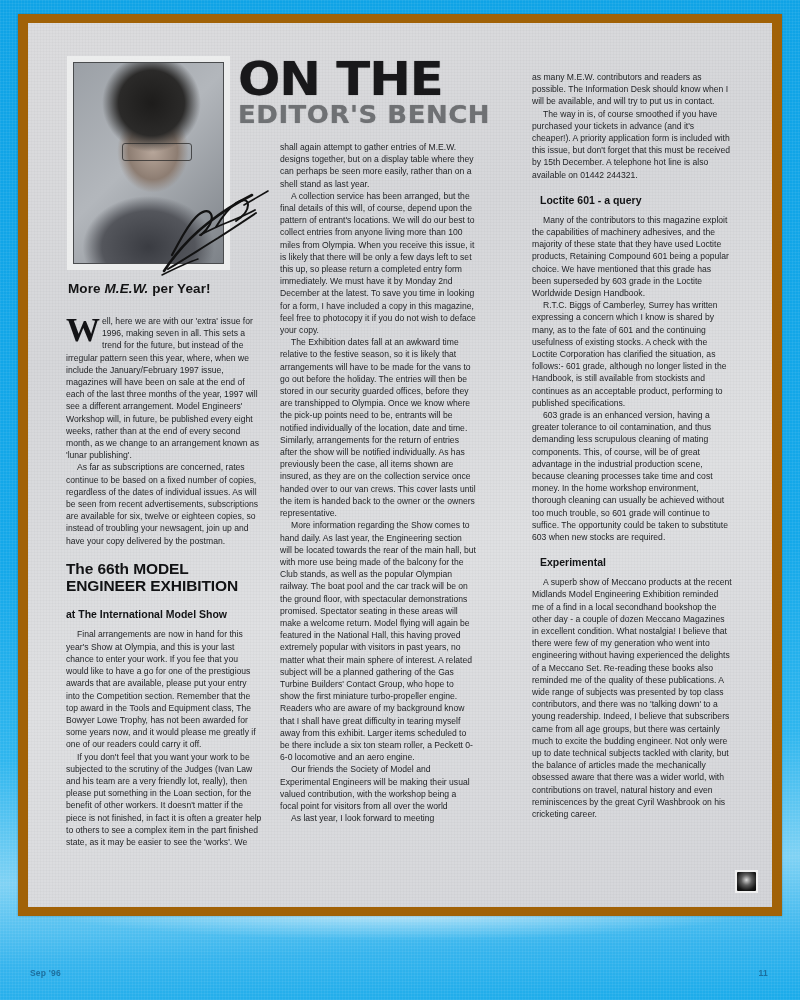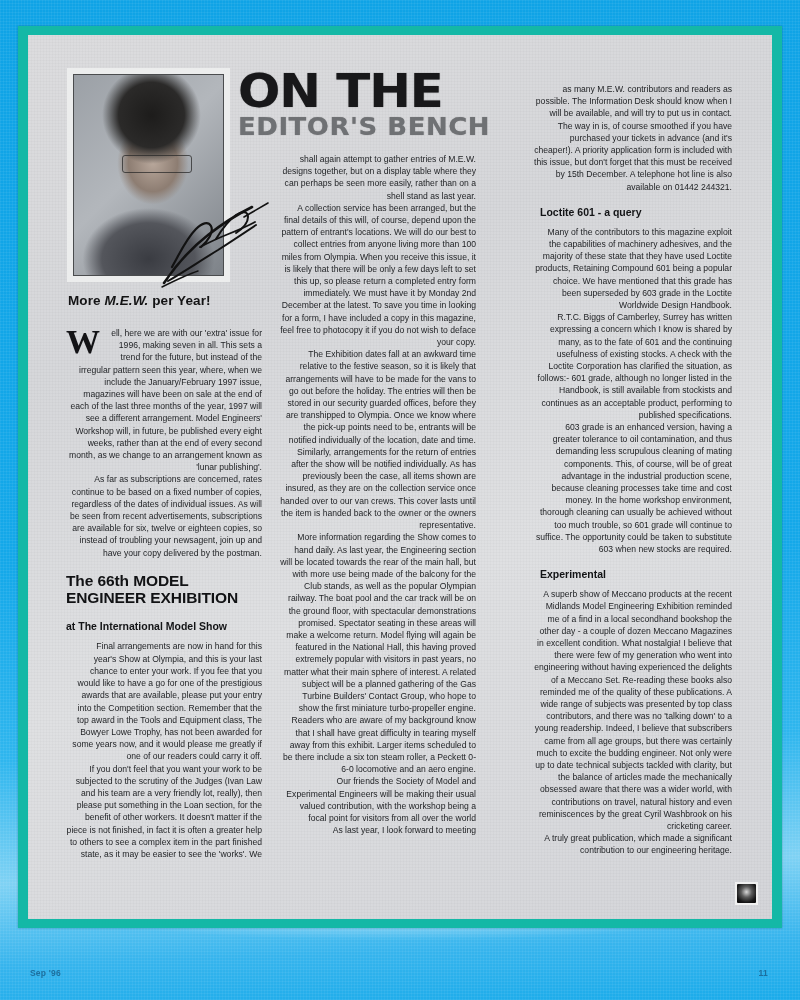--- a/index.html
+++ b/index.html
@@ -19,23 +19,22 @@
   }
   #footer-glow{
     position:absolute;left:0;right:0;top:905px;height:45px;
     background:radial-gradient(ellipse 60% 100% at 50% 0%, rgba(255,255,255,.85) 0%, rgba(255,255,255,.35) 40%, rgba(255,255,255,0) 78%);
     pointer-events:none;
   }
 
   
   #sheet{
     position:absolute;left:18px;top:14px;width:764px;height:902px;
-    background:#14b8a6;
+    background:#a16207;
     box-shadow:0 0 2px rgba(0,0,0,.25);
-    margin-top:12px;
   }
   #paper{
     position:absolute;left:10px;top:9px;right:10px;bottom:9px;
     background:
       repeating-linear-gradient(0deg, rgba(0,0,0,.020) 0 1px, rgba(255,255,255,0) 1px 3px),
       repeating-linear-gradient(90deg, rgba(0,0,0,.018) 0 1px, rgba(255,255,255,0) 1px 3px),
       linear-gradient(160deg,#dcdcde 0%,#d6d7da 30%,#dfe0e2 60%,#d4d5d9 100%);
     overflow:hidden;
   }
 
@@ -86,21 +85,21 @@
   
   .col{
     position:absolute;top:0;width:194px;
     font-size:8.6px;line-height:1.42;color:#1d1f22;
     text-align:left;
   }
   #col1{left:38px;top:292px;width:196px;}
   #col2{left:252px;top:118px;width:196px;}
   #col3{left:504px;top:48px;width:200px;}
 
-  .col p{margin:0 0 0 0;text-indent:11px;text-align:right;}
+  .col p{margin:0 0 0 0;text-indent:11px;}
   .col p.noind{text-indent:0;}
   .col b{font-weight:normal;}
 
   .dropcap-para{position:relative;min-height:30px;}
   .dropcap{
     float:left;font-size:34px;line-height:27px;font-weight:bold;
     font-family:"Liberation Serif",serif;color:#131316;
     margin:1px 2px 0 0;
   }
 
@@ -193,21 +192,20 @@
 
     <div class="col" id="col3">
       <p class="noind">as many M.E.W. contributors and readers as possible. The Information Desk should know when I will be available, and will try to put us in contact.</p>
       <p>The way in is, of course smoothed if you have purchased your tickets in advance (and it's cheaper!). A priority application form is included with this issue, but don't forget that this must be received by 15th December. A telephone hot line is also available on 01442 244321.</p>
       <h3 class="c3head">Loctite 601 - a query</h3>
       <p>Many of the contributors to this magazine exploit the capabilities of machinery adhesives, and the majority of these state that they have used Loctite products, Retaining Compound 601 being a popular choice. We have mentioned that this grade has been superseded by 603 grade in the Loctite Worldwide Design Handbook.</p>
       <p>R.T.C. Biggs of Camberley, Surrey has written expressing a concern which I know is shared by many, as to the fate of 601 and the continuing usefulness of existing stocks. A check with the Loctite Corporation has clarified the situation, as follows:- 601 grade, although no longer listed in the Handbook, is still available from stockists and continues as an acceptable product, performing to published specifications.</p>
       <p>603 grade is an enhanced version, having a greater tolerance to oil contamination, and thus demanding less scrupulous cleaning of mating components. This, of course, will be of great advantage in the industrial production scene, because cleaning processes take time and cost money. In the home workshop environment, thorough cleaning can usually be achieved without too much trouble, so 601 grade will continue to suffice. The opportunity could be taken to substitute 603 when new stocks are required.</p>
       <h3 class="c3head">Experimental</h3>
       <p>A superb show of Meccano products at the recent Midlands Model Engineering Exhibition reminded me of a find in a local secondhand bookshop the other day - a couple of dozen Meccano Magazines in excellent condition. What nostalgia! I believe that there were few of my generation who went into engineering without having experienced the delights of a Meccano Set. Re-reading these books also reminded me of the quality of these publications. A wide range of subjects was presented by top class contributors, and there was no 'talking down' to a young readership. Indeed, I believe that subscribers came from all age groups, but there was certainly much to excite the budding engineer. Not only were up to date technical subjects tackled with clarity, but the balance of articles made the mechanically obsessed aware that there was a wider world, with contributions on travel, natural history and even reminiscences by the great Cyril Washbrook on his cricketing career.</p>
-      <p>A truly great publication, which made a significant contribution to our engineering heritage.</p>
     </div>
 
     <div class="endlogo">
       <div class="inner"></div>
     </div>
 
   </div>
 </div>
 
 <div class="foot" id="foot-left">Sep '96</div>

